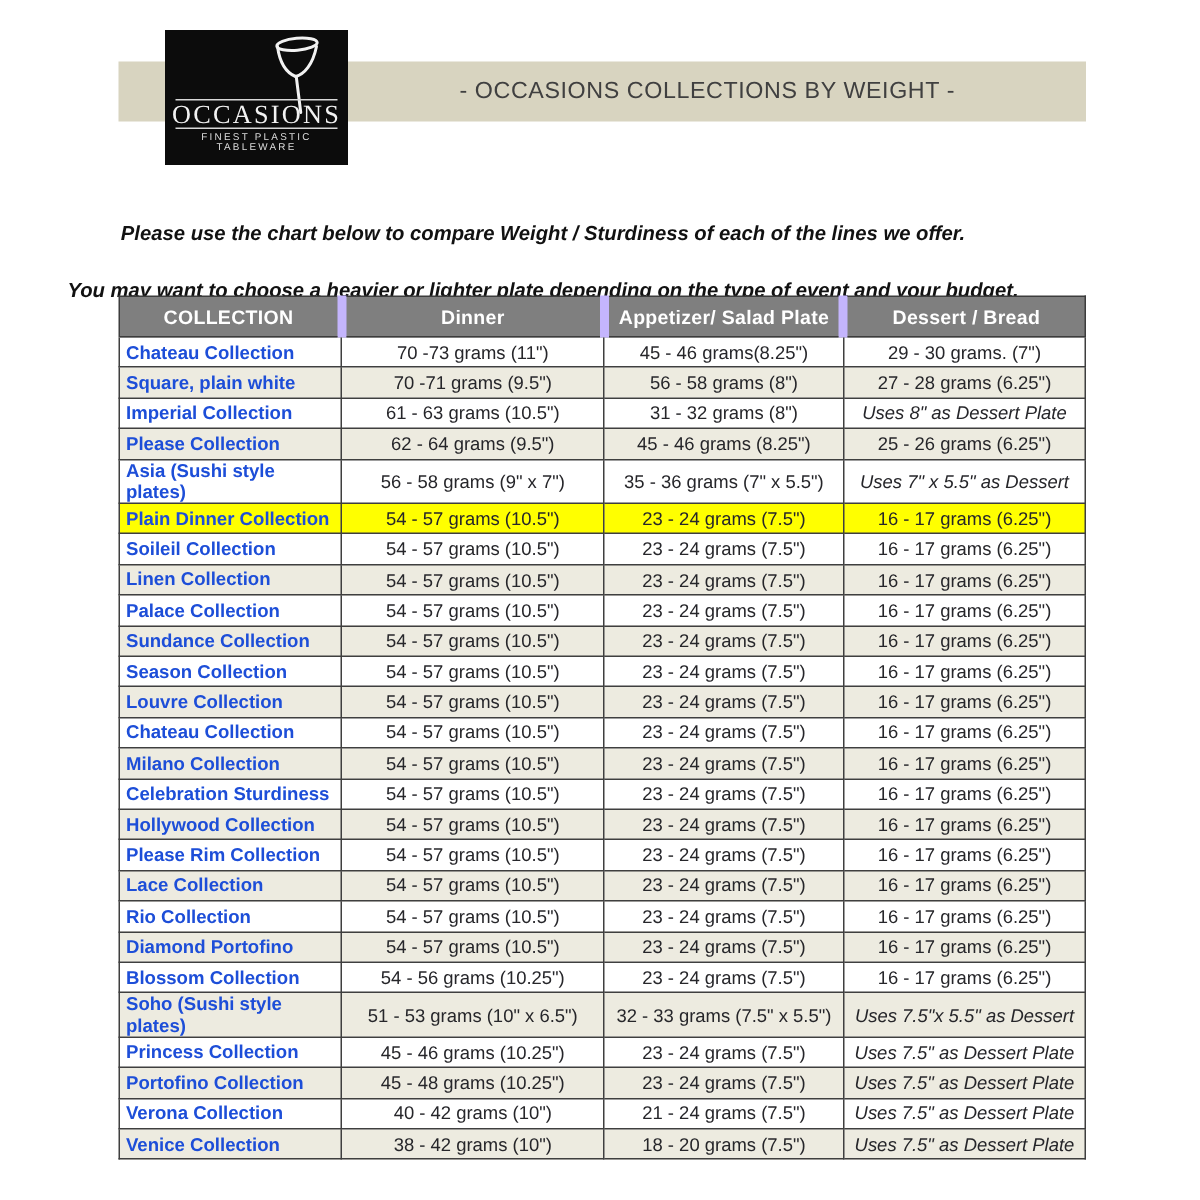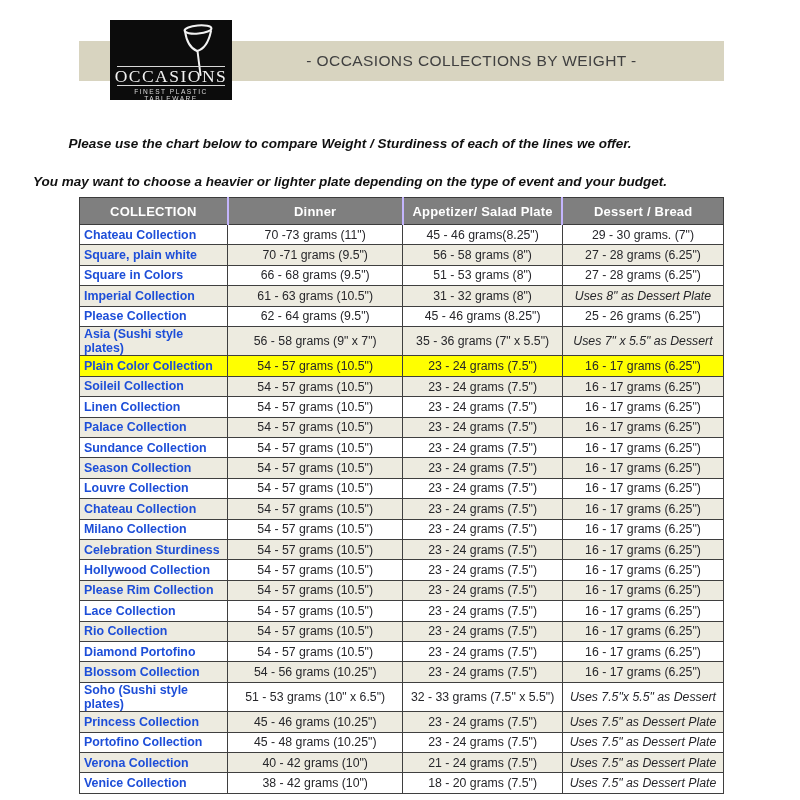--- a/index.html
+++ b/index.html
@@ -3,41 +3,41 @@
 <meta charset="utf-8">
 <style>
   html,body{margin:0;padding:0;background:#fff;}
   .page{position:relative;width:800px;height:800px;background:#ffffff;overflow:hidden;
         font-family:"Liberation Sans",sans-serif;color:#1c1c1c;}
 
   
   .band{position:absolute;left:79px;top:41px;width:645px;height:40px;background:#d8d4c0;
         display:flex;align-items:center;justify-content:center;box-sizing:border-box;padding-left:140px;}
   .title{font-size:15.5px;letter-spacing:.4px;color:#404040;font-weight:500;}
-  .logo{position:absolute;left:110px;top:20px;width:122px;height:80px;background:#0c0c0c;
+  .logo{position:absolute;left:110px;top:20px;width:122px;height:90px;background:#0c0c0c;
         color:#fff;box-sizing:border-box;overflow:hidden;padding-left:28px;}
   .logo-glass{position:absolute;left:70px;top:3px;}
   .logo-inner{position:absolute;left:0;top:46px;width:122px;text-align:center;}
   .logo-rule{height:1px;background:#d8d8d8;margin:0 7px;}
   .logo-word{font-family:"Liberation Serif",serif;font-size:17.5px;letter-spacing:1.5px;
              line-height:18px;color:#f2f2f2;}
   .logo-tagline{font-size:6.6px;letter-spacing:1.5px;color:#dcdcdc;margin-top:2px;}
 
   
-  .intro{position:absolute;left:0;width:692px;margin:4px;text-align:center;
+  .intro{position:absolute;left:0;width:692px;margin:16px;text-align:center;
          font-weight:bold;font-style:italic;font-size:13.5px;color:#111;}
   .intro.l1{top:132px;}
   .intro.l2{top:170px;}
 
   
   table.weights{position:absolute;left:79px;top:197px;width:645px;border-collapse:collapse;
                 table-layout:fixed;border:1px solid #3c3c3c;}
   col.c0{width:23%;} col.c1{width:27.2%;} col.c2{width:24.8%;} col.c3{width:25%;}
   th{background:#7f7f7f;color:#fff;font-size:13px;font-weight:bold;height:24px;
-     border-bottom:1px solid #3c3c3c;border-left:2px solid #c4b5fd;padding:1px 2px;
+     border-bottom:1px solid #3c3c3c;border-left:6px solid #c4b5fd;padding:1px 2px;
      letter-spacing:.2px;}
   th:first-child{border-left:none;}
   td{border:1px solid #3f3f3f;height:19.4px;padding:0 3px;font-size:12.3px;
      color:#26262a;text-align:center;vertical-align:middle;line-height:1.15;}
   td.col-name{font-weight:bold;font-size:12.4px;text-align:left;padding-left:4px;color:#1d4ed8;}
   tbody tr:nth-child(even){background:#edebe0;}
   tbody tr.highlight td{background:#ffff00;}
   td.italic{font-style:italic;}
 </style>
 </head>
@@ -90,45 +90,39 @@
           <td>45 - 46 grams(8.25")</td>
           <td>29 - 30  grams. (7")</td>
         </tr>
         <tr>
           <td class="col-name">Square, plain white</td>
           <td>70 -71 grams (9.5")</td>
           <td>56 - 58 grams  (8")</td>
           <td>27 - 28  grams (6.25")</td>
         </tr>
         <tr>
-          <td class="col-name">Square in Colors</td>
-          <td>66 - 68 grams (9.5")</td>
-          <td>51 - 53 grams  (8")</td>
-          <td>27 - 28  grams (6.25")</td>
-        </tr>
-        <tr>
           <td class="col-name">Imperial Collection</td>
           <td>61 - 63 grams (10.5")</td>
           <td>31 - 32 grams  (8")</td>
           <td class="italic">Uses 8" as Dessert Plate</td>
         </tr>
         <tr>
           <td class="col-name">Please Collection</td>
           <td>62 - 64 grams (9.5")</td>
           <td>45 - 46 grams  (8.25")</td>
           <td>25 - 26  grams (6.25")</td>
         </tr>
         <tr>
           <td class="col-name">Asia (Sushi style plates)</td>
           <td>56 - 58 grams (9" x 7")</td>
           <td>35 - 36 grams  (7" x 5.5")</td>
           <td class="italic">Uses 7" x 5.5" as Dessert</td>
         </tr>
         <tr class="highlight">
-          <td class="col-name">Plain  Color Collection</td>
+          <td class="col-name">Plain  Dinner Collection</td>
           <td>54 - 57 grams  (10.5")</td>
           <td>23 - 24 grams (7.5")</td>
           <td>16 - 17  grams (6.25")</td>
         </tr>
         <tr>
           <td class="col-name">Soileil Collection</td>
           <td>54 - 57 grams  (10.5")</td>
           <td>23 - 24 grams (7.5")</td>
           <td>16 - 17  grams (6.25")</td>
         </tr>

